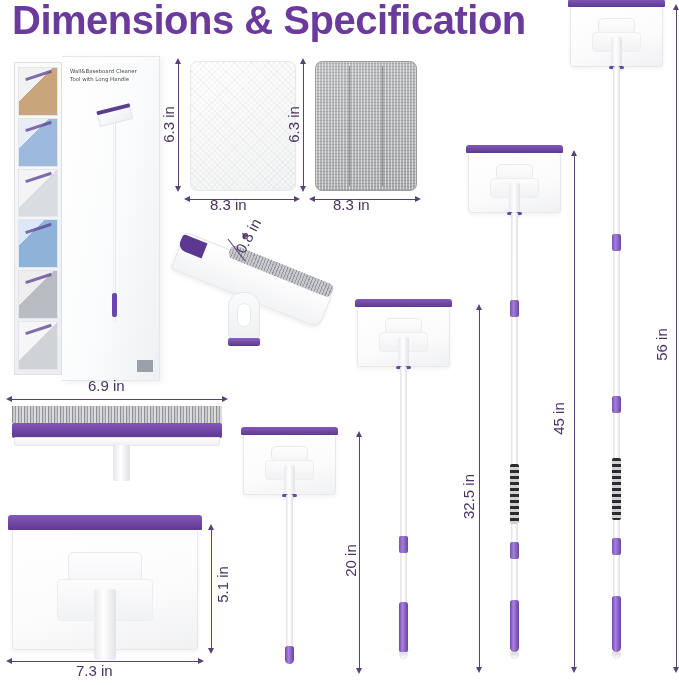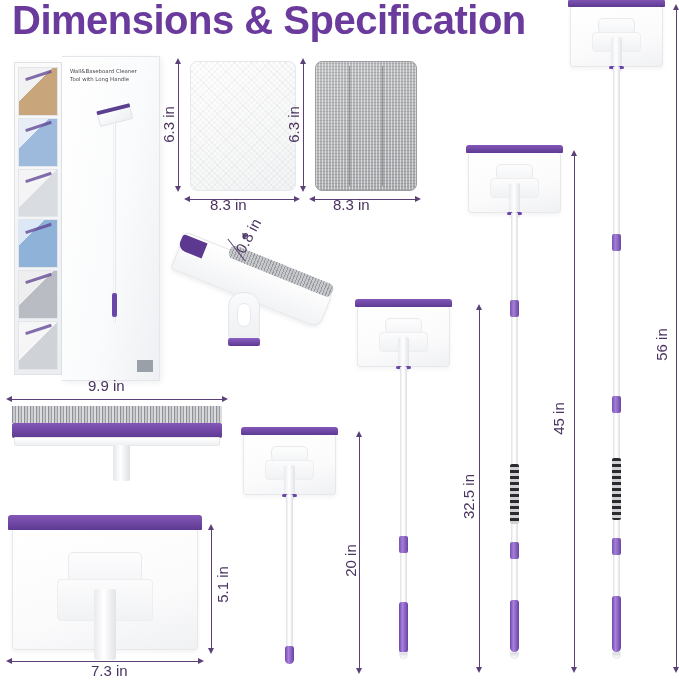--- a/index.html
+++ b/index.html
@@ -312,21 +312,21 @@
     <div class="collar2"></div>
   </div>
 
   <div class="dline-v" style="left:236px;top:236px;height:28px;transform:rotate(-38deg);transform-origin:center;"></div>
   <div class="arw up" style="left:241px;top:232px;transform:rotate(-38deg);"></div>
   <div class="dim" style="left:232px;top:248px;transform:rotate(-62deg);transform-origin:left top;">0.8 in</div>
 
   <div class="dline-h" style="left:12px;top:399px;width:210px;"></div>
   <div class="arw lf" style="left:6px;top:395.5px;"></div>
   <div class="arw rt" style="left:222px;top:395.5px;"></div>
-  <div class="dim" style="left:88px;top:377px;">9.9 in</div>
+  <div class="dim" style="left:88px;top:377px;">6.9 in</div>
   <div class="brush" style="left:12px;top:406px;width:210px;height:78px;">
     <div class="bristles"></div>
     <div class="bar"></div>
     <div class="backplate"></div>
     <div class="stem"></div>
   </div>
 
   <div class="head" style="left:12px;top:528px;width:186px;height:122px;">
     <div class="plate"></div>
     <div class="lip"></div>
@@ -336,21 +336,21 @@
   </div>
 
   <div class="dline-v" style="left:211px;top:530px;height:118px;"></div>
   <div class="arw up" style="left:207.5px;top:524px;"></div>
   <div class="arw dn" style="left:207.5px;top:648px;"></div>
   <div class="dim vert" style="left:204px;top:576px;transform:rotate(-90deg);">5.1 in</div>
 
   <div class="dline-h" style="left:12px;top:661px;width:186px;"></div>
   <div class="arw lf" style="left:6px;top:657.5px;"></div>
   <div class="arw rt" style="left:198px;top:657.5px;"></div>
-  <div class="dim" style="left:76px;top:662px;margin-left:15px;">7.3 in</div>
+  <div class="dim" style="left:76px;top:662px;">7.3 in</div>
 
   <div class="head" style="left:243px;top:434px;width:93px;height:61px;">
     <div class="plate"></div>
     <div class="lip"></div>
     <div class="slot"></div>
     <div class="clampA"></div>
     <div class="neck"></div>
     <div class="pivot"></div>
   </div>
   <div class="pole" style="left:286px;top:494px;height:176px;">

